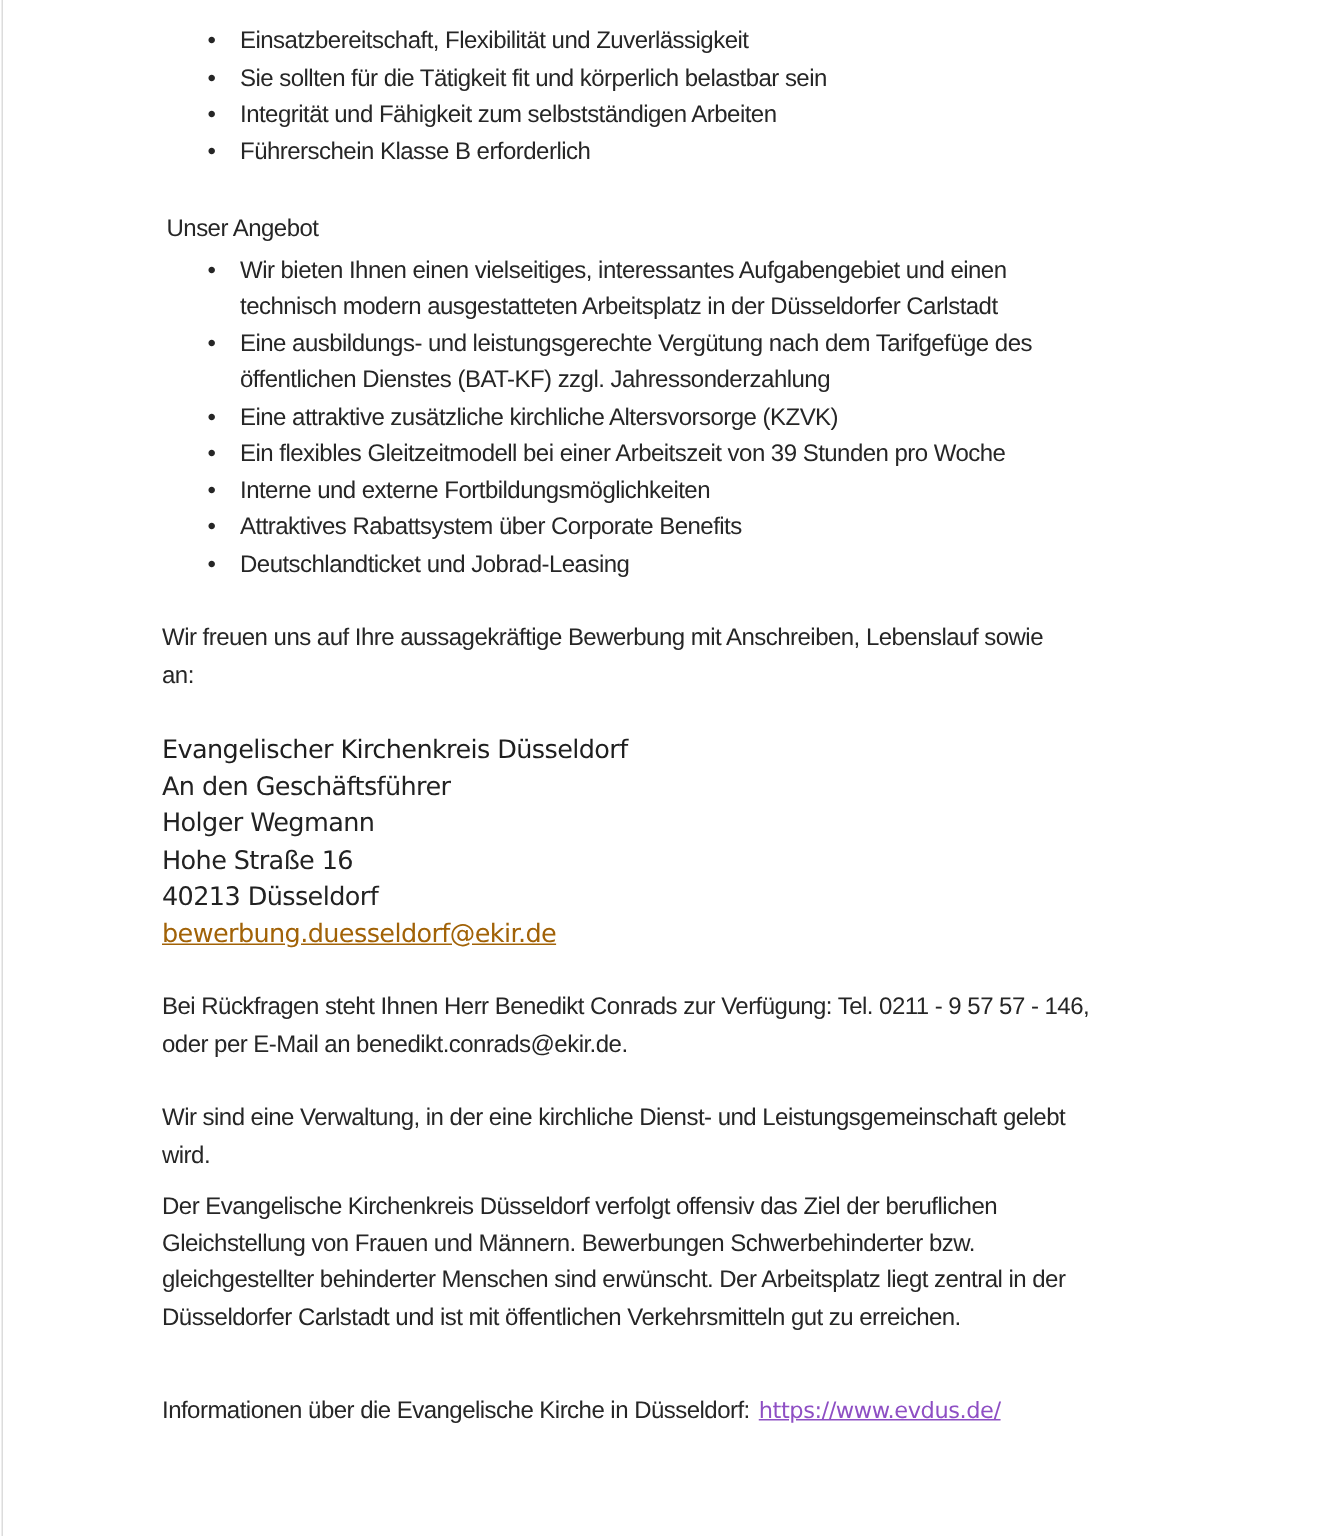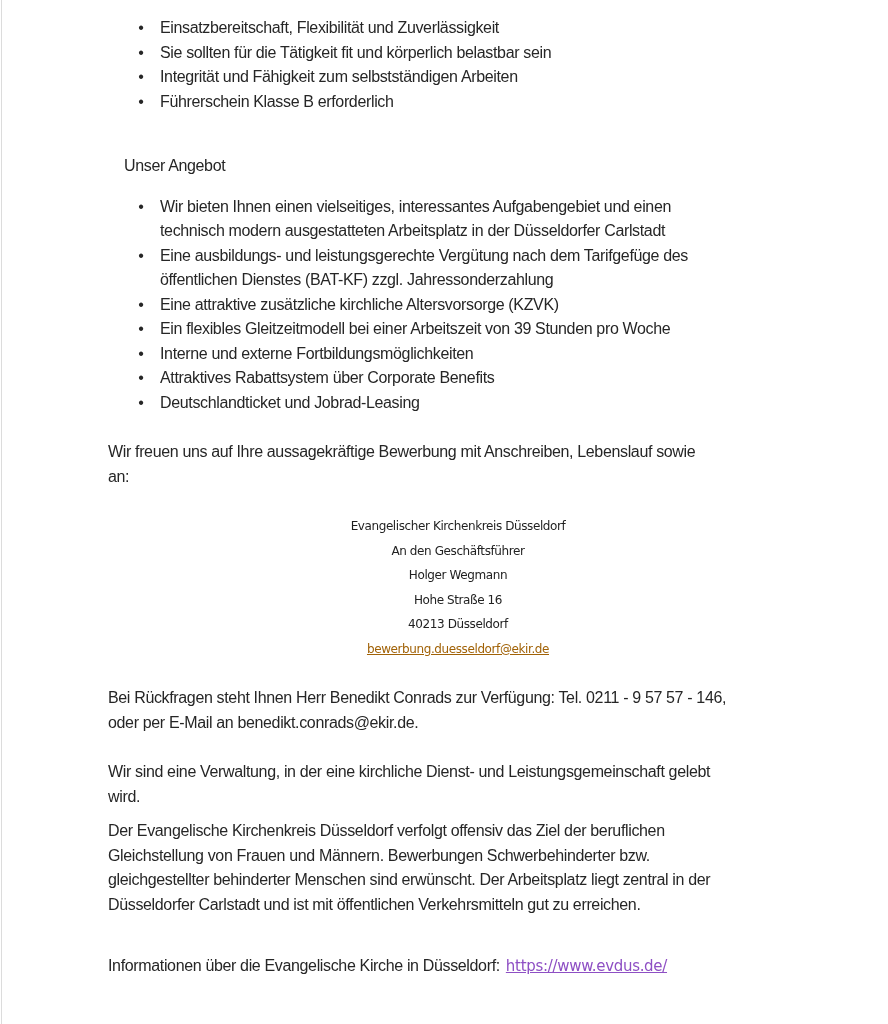--- a/index.html
+++ b/index.html
@@ -46,33 +46,32 @@
       position: absolute;
       left: -24px;
       top: 0;
       width: 10px;
       text-align: center;
       font-size: 16px;
     }
     .gap-sm { height: 24px; }
     .gap-md { height: 25px; }
     .heading-plain {
-      margin: 16px;
+      margin: 3px;
       font-weight: normal;
       font-size: 16px;
     }
     p { margin: 0; }
     .date { font-weight: 600; color: #1c1c1c; letter-spacing: 0; }
     .address {
       font-family: "DejaVu Sans", sans-serif;
-      font-size: 12px;
+      font-size: 17px;
       letter-spacing: -0.4px;
       line-height: 24.5px;
       color: #222;
-      text-align: center;
     }
     .address .org { color: #1e1e1e; }
     a.mail-link {
       color: #a16207;
       text-decoration: underline;
     }
     a.web-link {
       color: #8e4fc4;
       text-decoration: underline;
       font-family: "DejaVu Sans", sans-serif;

